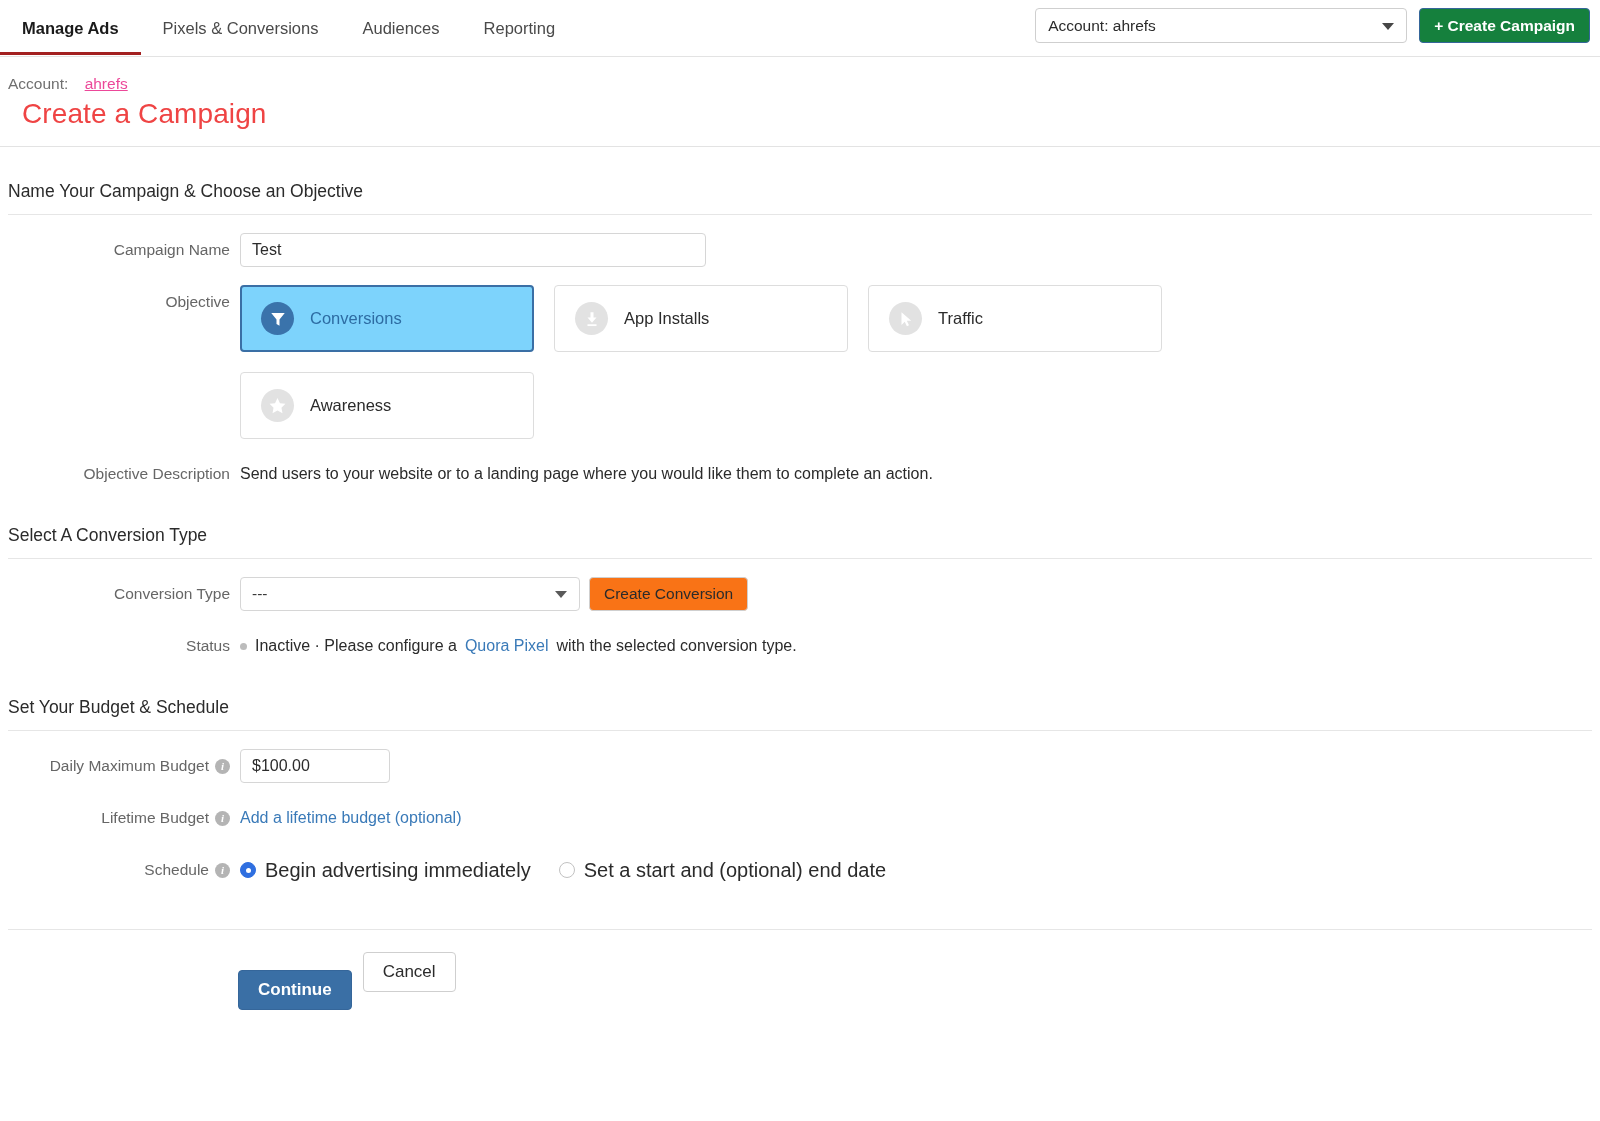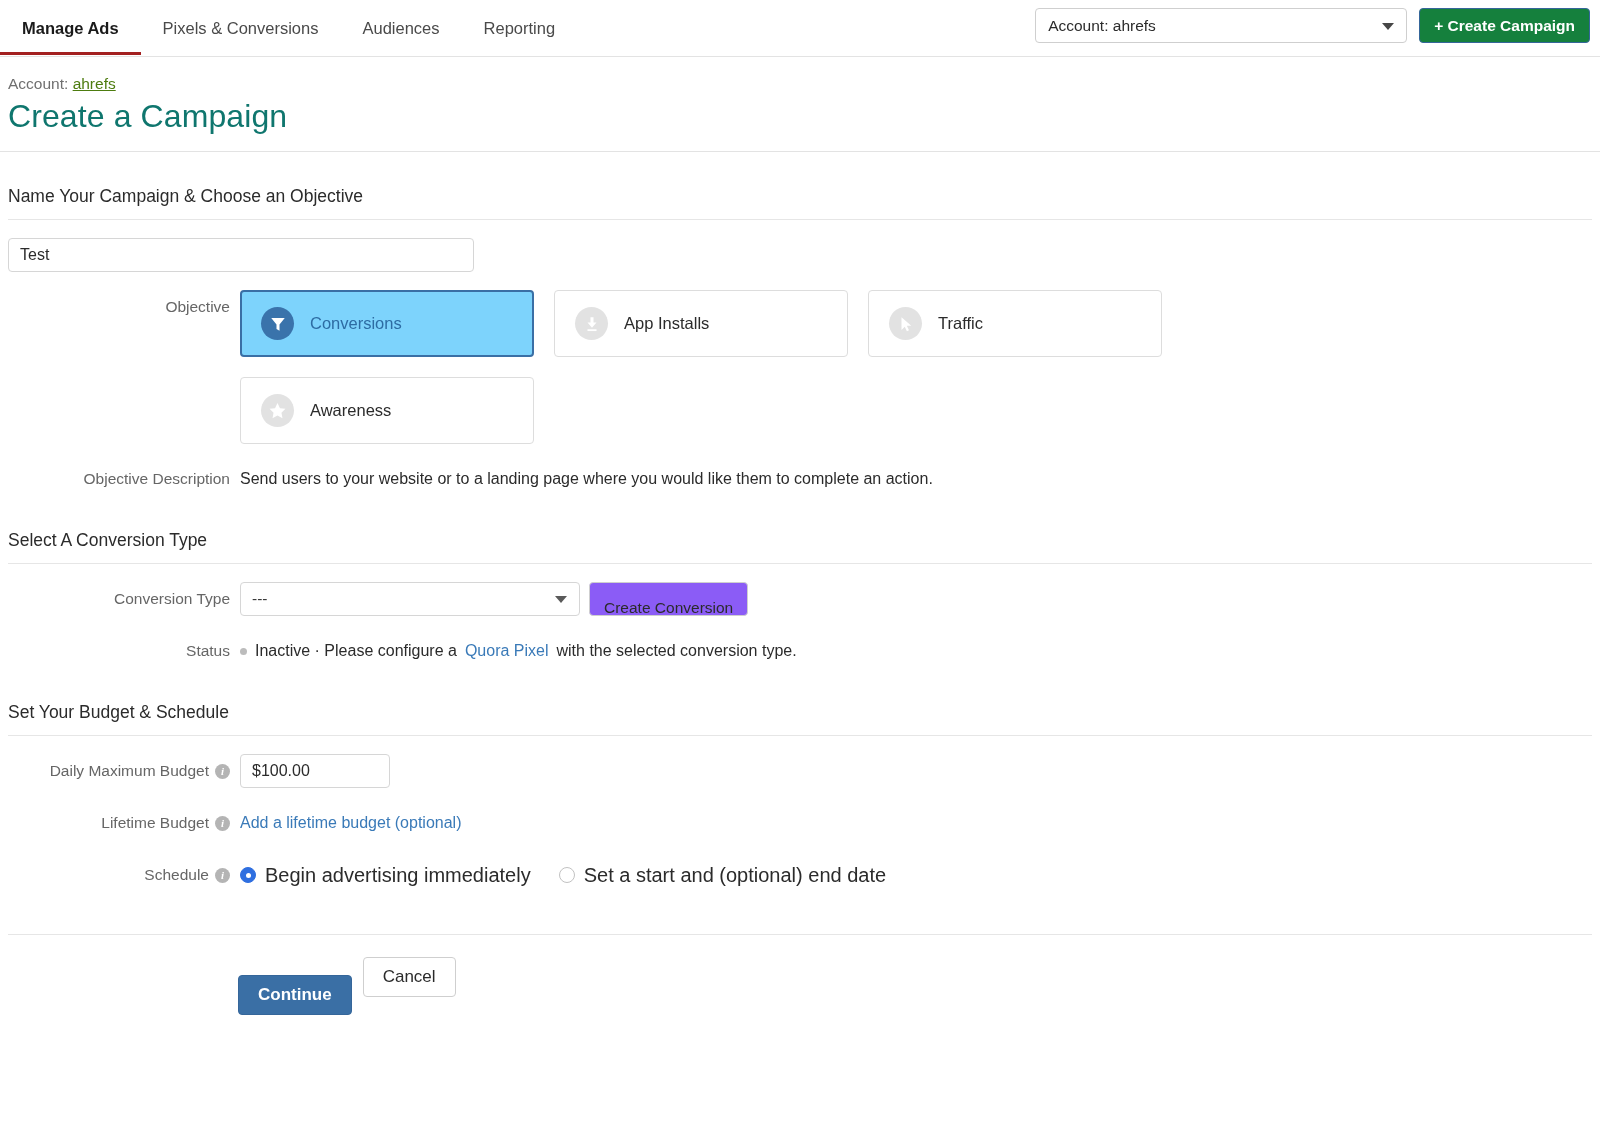--- a/index.html
+++ b/index.html
@@ -75,22 +75,22 @@
     font-weight: bold;
     padding: 0 14px;
     display: flex; align-items: center;
     cursor: pointer;
     white-space: nowrap;
   }
 
   
   .pagehead { padding: 18px 0 16px 8px; border-bottom: 1px solid #e3e3e3; }
   .breadcrumb { font-size: 15.5px; color: #6f6f6f; }
-  .breadcrumb .lnk { color: #4d7c0f; text-decoration: underline; cursor: pointer; }
-  .page-title { font-size: 32px; color: #0f766e; margin-top: 5px; letter-spacing: 0.1px; }
+  .breadcrumb .lnk { color: #ec4899; text-decoration: underline; cursor: pointer; margin-left: 12px; }
+  .page-title { font-size: 28px; color: #ef4444; margin-top: 5px; letter-spacing: 0.1px; margin-left: 14px; }
 
   
   .section { padding-left: 8px; }
   .section-title {
     font-size: 17.5px;
     color: #2b2b2b;
     padding: 34px 0 12px 0;
   }
   .rule { height: 1px; background: #e6e6e6; margin-right: 8px; }
 
@@ -169,23 +169,23 @@
     border: 1px solid #d6d6d6; border-radius: 4px;
     background: #fff;
     font-size: 15.5px; color: #3a3a3a;
     padding: 0 11px; line-height: 32px;
     position: relative; cursor: pointer;
   }
   .selectbox .caret { border-top-color: #5a5a5a; }
   .btn-plain {
     height: 34px;
     border: 1px solid #cfcfcf; border-radius: 4px;
-    background: #8b5cf6;
+    background: #f97316;
     font-size: 15.5px; color: #2b2b2b;
-    padding: 16px 14px;
+    padding: 7px 14px;
     cursor: pointer;
     font-family: "Liberation Sans", sans-serif;
   }
   .inline { display: flex; align-items: center; gap: 9px; }
 
   .status-line { display: flex; align-items: center; gap: 8px; font-size: 16px; line-height: 34px; }
   .dot { width: 7px; height: 7px; border-radius: 50%; background: #bcbcbc; flex: none; }
   .link { color: #3a7ab8; text-decoration: none; cursor: pointer; }
   .link-blue { color: #3a7ab8; font-size: 16px; line-height: 34px; cursor: pointer; }
 
@@ -247,20 +247,21 @@
       <span class="lnk">ahrefs</span>
     </div>
     <div class="page-title">Create a Campaign</div>
   </div>
 
   <div class="section">
     <div class="section-title">Name Your Campaign &amp; Choose an Objective</div>
     <div class="rule"></div>
 
     <div class="row">
+      <div class="row-label">Campaign Name</div>
       <div class="row-field">
         <input class="txtinput w-campaign" type="text" value="Test" style="">
       </div>
     </div>
 
     <div class="row">
       <div class="row-label">Objective</div>
       <div class="row-field">
         <div class="obj-grid">
 

